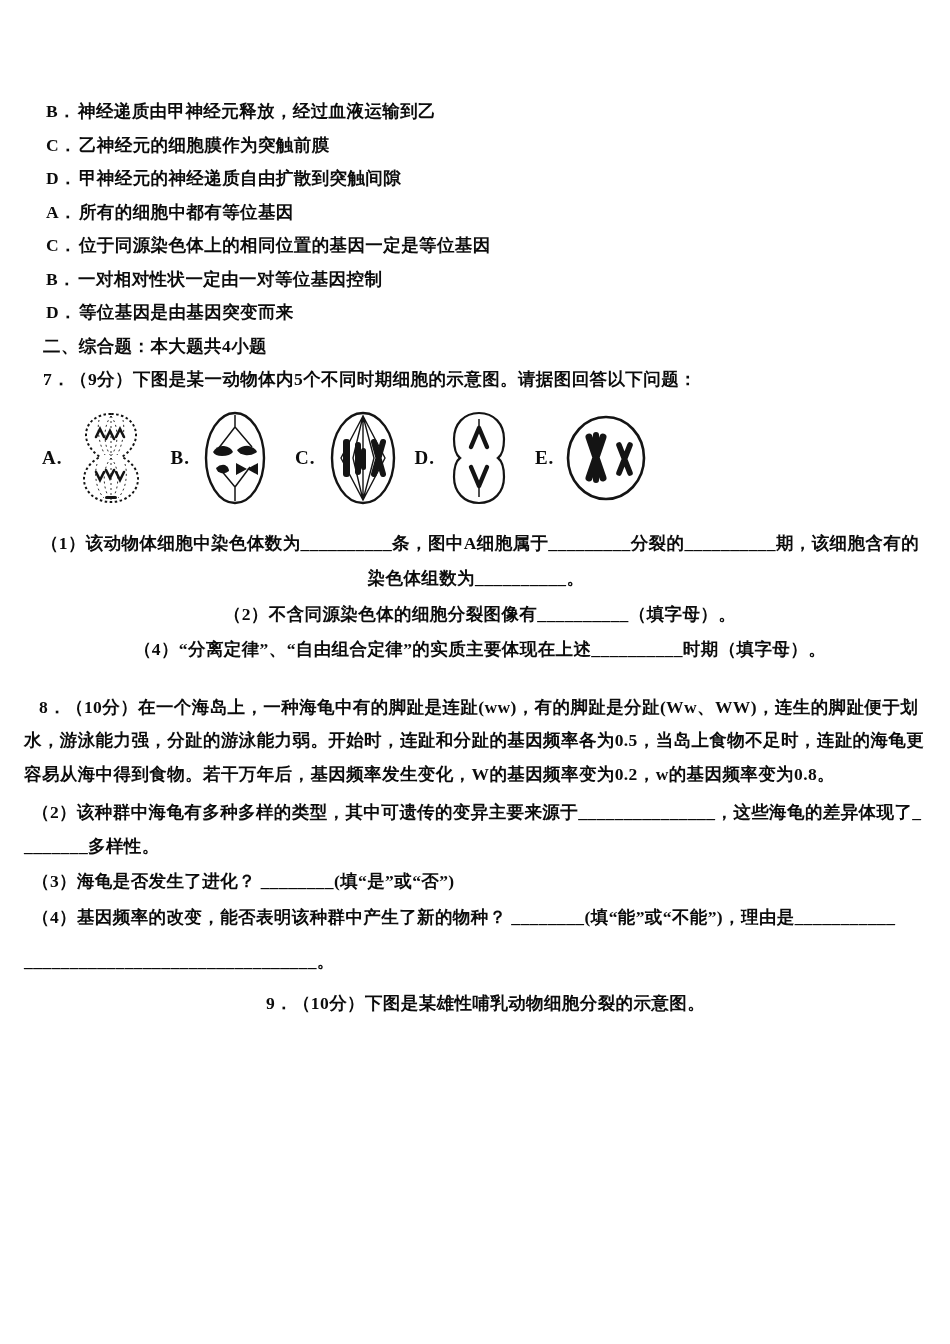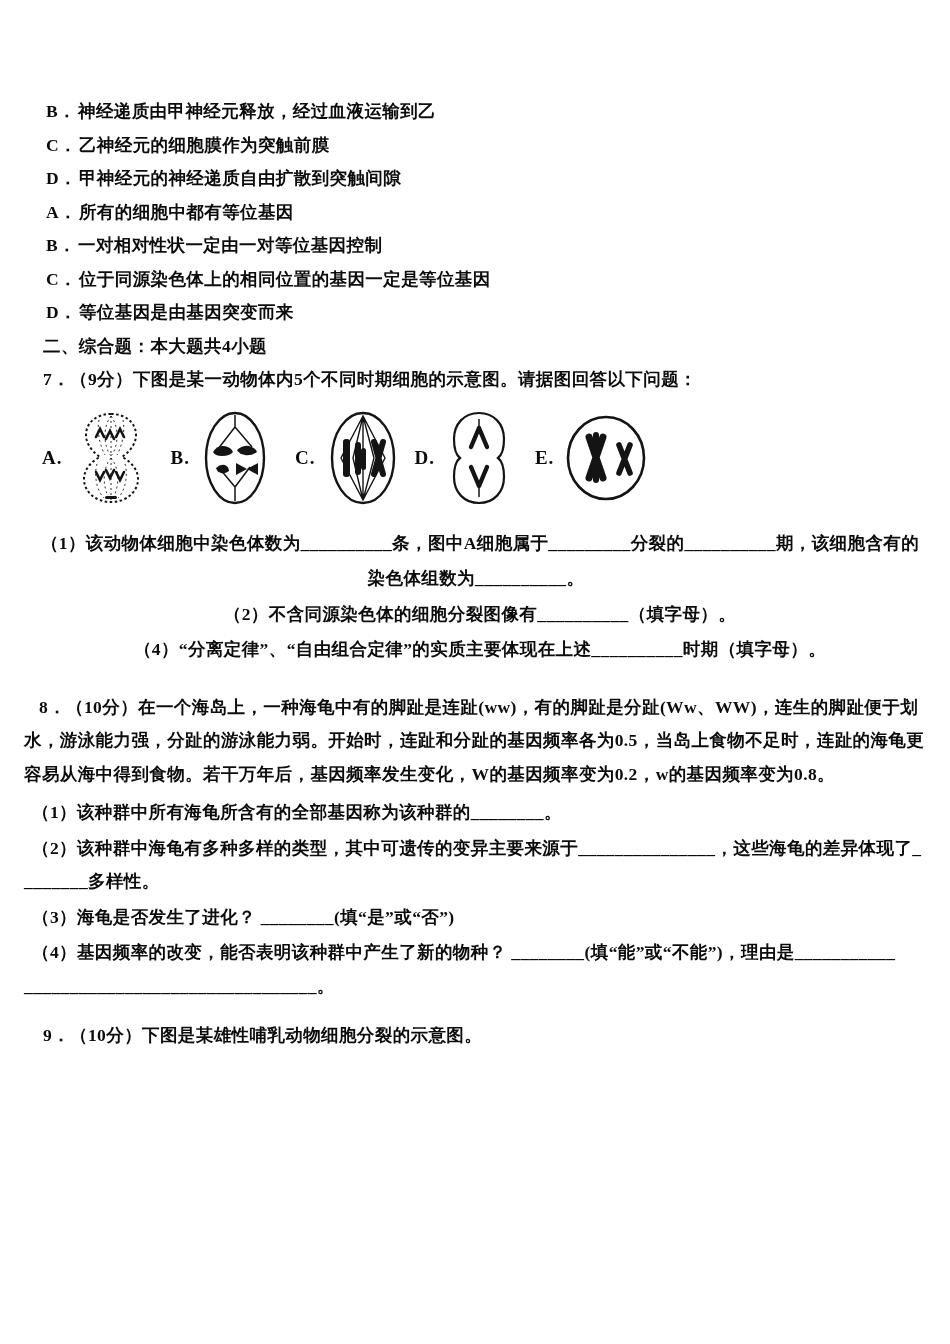--- a/index.html
+++ b/index.html
@@ -57,46 +57,48 @@
   }
   .parts8 { margin-top: 5px; }
   .parts8 .part {
     line-height: 33.5px;
     text-indent: 8px;
     word-break: break-all;
   }
   .parts8 .part-gap { margin-top: 2px; font-family: Liberation Serif, serif; }
   .tail-line {
     line-height: 33.5px;
+    margin-top: 11px;
     word-break: break-all;
     text-indent: 0;
   }
   .q9stem {
-    margin-top: 16px;
+    margin-top: 8px;
     line-height: 33.5px;
     padding-left: 19px;
+    text-align: center;
   }
   .stroke { stroke: #141414; fill: none; }
   .fillc  { fill: #141414; stroke: none; }
 </style>
 </head>
 <body>
 
 <div class="doc">
 
   <div class="block1">
 
     <div class="line opt"><span class="lbl">B．</span><span>神经递质由甲神经元释放，经过血液运输到乙</span></div>
     <div class="line opt"><span class="lbl">C．</span><span>乙神经元的细胞膜作为突触前膜</span></div>
     <div class="line opt"><span class="lbl">D．</span><span>甲神经元的神经递质自由扩散到突触间隙</span></div>
 
 
     <div class="line opt"><span class="lbl">A．</span><span>所有的细胞中都有等位基因</span></div>
+    <div class="line opt"><span class="lbl">C．</span><span>位于同源染色体上的相同位置的基因一定是等位基因</span></div>
     <div class="line opt"><span class="lbl">B．</span><span>一对相对性状一定由一对等位基因控制</span></div>
-    <div class="line opt"><span class="lbl">C．</span><span>位于同源染色体上的相同位置的基因一定是等位基因</span></div>
     <div class="line opt"><span class="lbl">D．</span><span>等位基因是由基因突变而来</span></div>
 
     <div class="line indent-num">二、综合题：本大题共4小题</div>
     <div class="line indent-num">7．（9分）下图是某一动物体内5个不同时期细胞的示意图。请据图回答以下问题：</div>
   </div>
 
   <div class="figure-row">
 
     <span class="fig-label ml18">A.</span>
     <svg class="cellsvg ml15" width="68" height="92" viewBox="0 0 68 92">
@@ -149,21 +151,20 @@
 
   <div class="parts7">
     <p class="part">（1）该动物体细胞中染色体数为__________条，图中A细胞属于_________分裂的__________期，该细胞含有的染色体组数为__________。</p>
     <p class="part">（2）不含同源染色体的细胞分裂图像有__________（填字母）。</p>
     <p class="part">（4）“分离定律”、“自由组合定律”的实质主要体现在上述__________时期（填字母）。</p>
   </div>
 
   <p class="q8stem">8．（10分）在一个海岛上，一种海龟中有的脚趾是连趾(ww)，有的脚趾是分趾(Ww、WW)，连生的脚趾便于划水，游泳能力强，分趾的游泳能力弱。开始时，连趾和分趾的基因频率各为0.5，当岛上食物不足时，连趾的海龟更容易从海中得到食物。若干万年后，基因频率发生变化，W的基因频率变为0.2，w的基因频率变为0.8。</p>
 
   <div class="parts8">
-    <p class="part">（1）该种群中所有海龟所含有的全部基因称为该种群的________。</p>
     <p class="part part-gap">（2）该种群中海龟有多种多样的类型，其中可遗传的变异主要来源于_______________，这些海龟的差异体现了________多样性。</p>
     <p class="part part-gap">（3）海龟是否发生了进化？ ________(填“是”或“否”)</p>
     <p class="part part-gap">（4）基因频率的改变，能否表明该种群中产生了新的物种？ ________(填“能”或“不能”)，理由是___________</p>
     <p class="tail-line">________________________________。</p>
   </div>
 
   <p class="q9stem">9．（10分）下图是某雄性哺乳动物细胞分裂的示意图。</p>
 
 </div>
 

